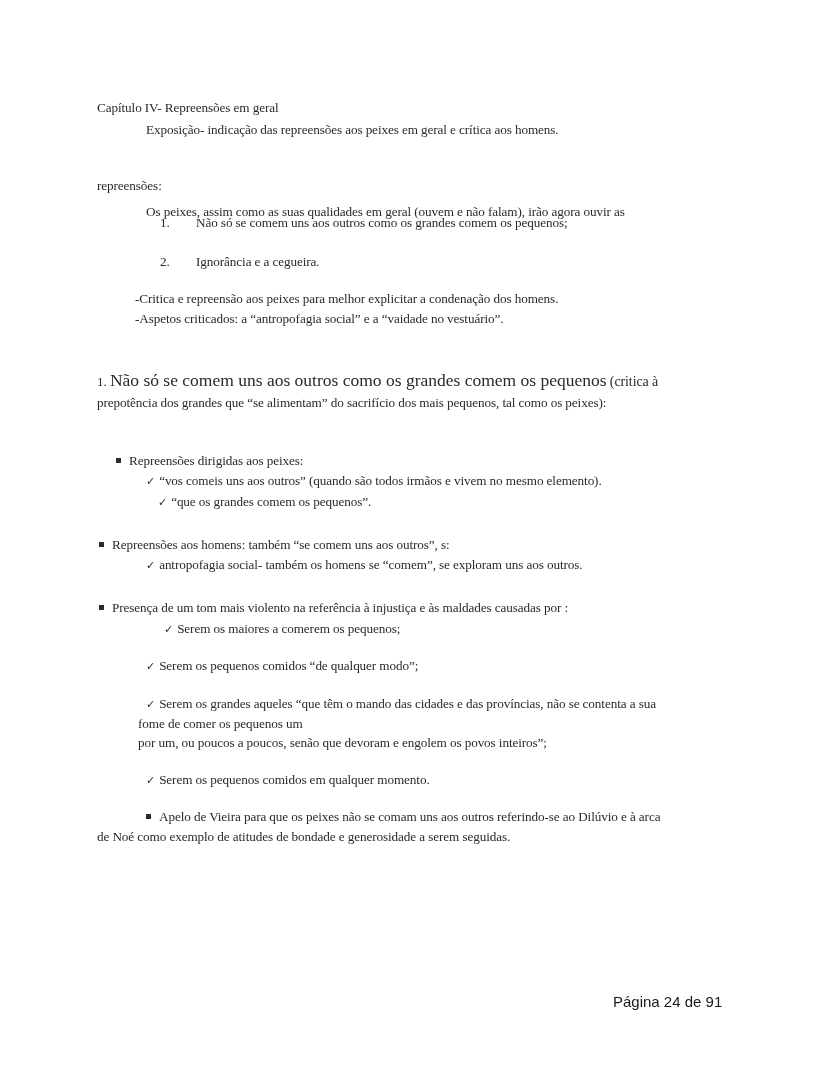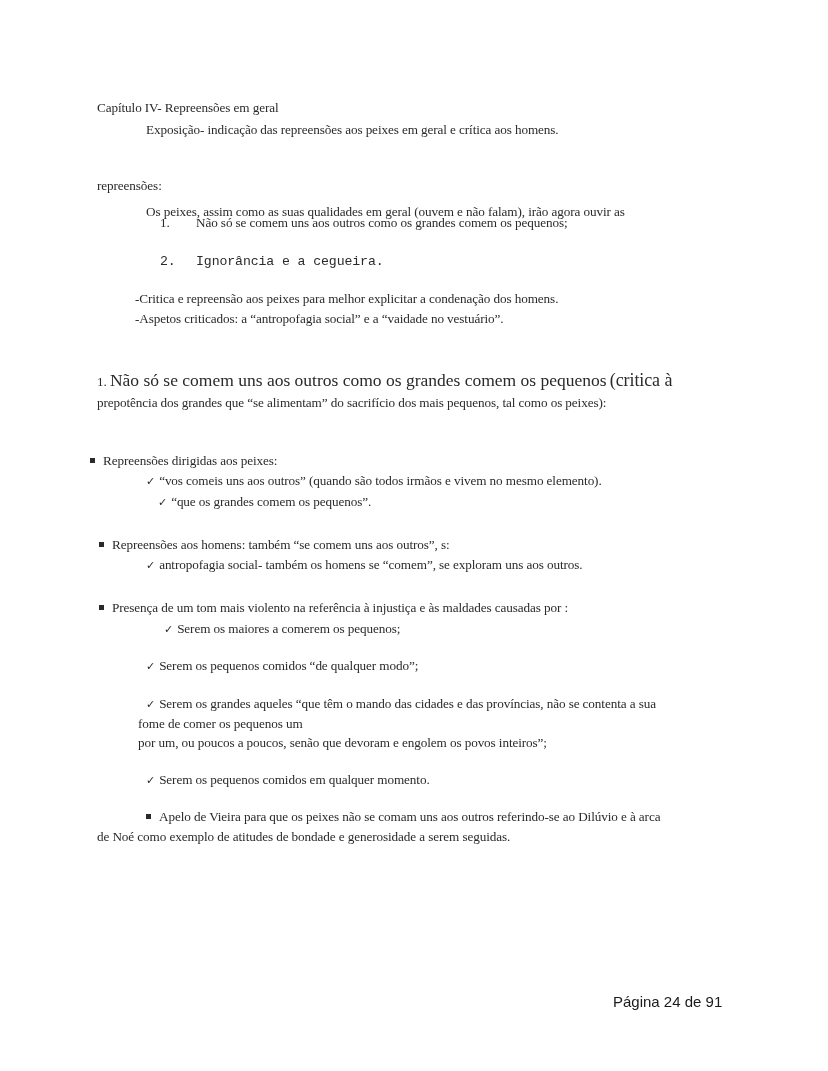--- a/index.html
+++ b/index.html
@@ -27,21 +27,21 @@
       line-height: 16px;
       white-space: nowrap;
       letter-spacing: -0.1px;
     }
     .big {
       font-size: 17.5px;
       line-height: 20px;
       letter-spacing: 0;
     }
     .small-inline {
-      font-size: 18px;
+      font-size: 14px;
     }
     .bullet {
       display: inline-block;
       width: 5px;
       height: 5px;
       background: #2a2a2a;
       margin-right: 8px;
       vertical-align: middle;
       position: relative;
       top: -1px;
@@ -74,35 +74,35 @@
   <div class="line" style="left:97px; top:100px;">Capítulo IV- Repreensões em geral</div>
 
   <div class="line" style="left:146px; top:122px;">Exposição- indicação das repreensões aos peixes em geral e crítica aos homens.</div>
 
   <div class="line" style="left:146px; top:158px;margin-top:46px;">Os peixes, assim como as suas qualidades em geral (ouvem e não falam), irão agora ouvir as</div>
   <div class="line" style="left:97px; top:178px;">repreensões:</div>
 
   <div class="line" style="left:160px; top:215px;">
     <span class="num">1.</span><span>Não só se comem uns aos outros como os grandes comem os pequenos;</span>
   </div>
-  <div class="line" style="left:160px; top:254px;font-family:Liberation Mono, monospace;">
+  <div class="line" style="left:160px; top:254px;">
     <span class="num">2.</span><span>Ignorância e a cegueira.</span>
   </div>
 
   <div class="line" style="left:135px; top:291px;">-Critica e repreensão aos peixes para melhor explicitar a condenação dos homens.</div>
   <div class="line" style="left:135px; top:311px;">-Aspetos criticados: a “antropofagia social” e a “vaidade no vestuário”.</div>
 
   <div class="line" style="left:97px; top:370px;">
     <span>1.</span>
     <span class="big">Não só se comem uns aos outros como os grandes comem os pequenos</span>
     <span class="small-inline">(critica à</span>
   </div>
   <div class="line" style="left:97px; top:395px;">prepotência dos grandes que “se alimentam” do sacrifício dos mais pequenos, tal como os peixes):</div>
 
-  <div class="line" style="left:90px; top:453px;">
+  <div class="line" style="left:116px; top:453px;">
     <span class="bullet"></span><span>Repreensões dirigidas aos peixes:</span>
   </div>
   <div class="line" style="left:146px; top:473px;">
     <span class="check">✓</span><span>“vos comeis uns aos outros” (quando são todos irmãos e vivem no mesmo elemento).</span>
   </div>
   <div class="line" style="left:158px; top:494px;text-align:center;">
     <span class="check">✓</span><span>“que os grandes comem os pequenos”.</span>
   </div>
 
   <div class="line" style="left:99px; top:537px;">

